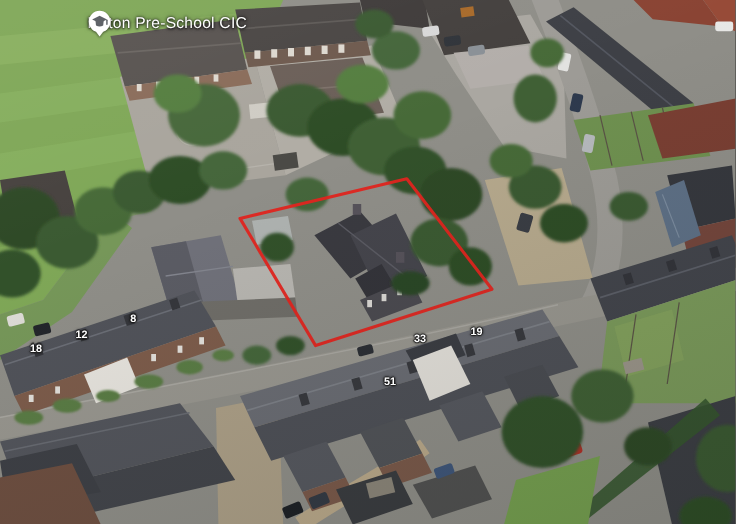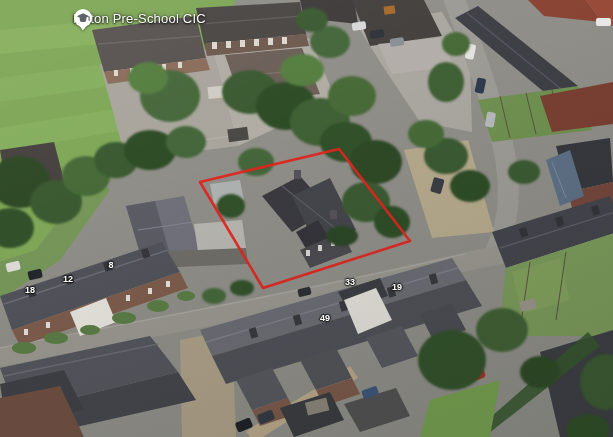--- a/index.html
+++ b/index.html
@@ -286,17 +286,17 @@
       <polygon points="10,5.2 16.2,8.2 10,11.2 3.8,8.2" fill="#5f6368"></polygon>
       <path d="M6.6,9.6 L13.4,9.6 L13,13.2 Q10,15 7,13.2 Z" fill="#5f6368"></path>
       <rect x="15.5" y="8.2" width="1.2" height="4.6" rx="0.6" fill="#5f6368"></rect>
     </svg>
     <span class="poi-label">Milton Pre-School CIC</span>
   </div>
 
   <span class="hnum" style="left:30px;top:290px">18</span>
   <span class="hnum" style="left:68px;top:279px">12</span>
   <span class="hnum" style="left:111px;top:265px">8</span>
-  <span class="hnum" style="left:325px;top:318px">49</span>
+  <span class="hnum" style="left:325px;top:318px">51</span>
   <span class="hnum" style="left:350px;top:282px">33</span>
-  <span class="hnum" style="left:397px;top:287px">19</span>
+  <span class="hnum" style="left:397px;top:276px">19</span>
 
 </div>
 
 </body></html>

